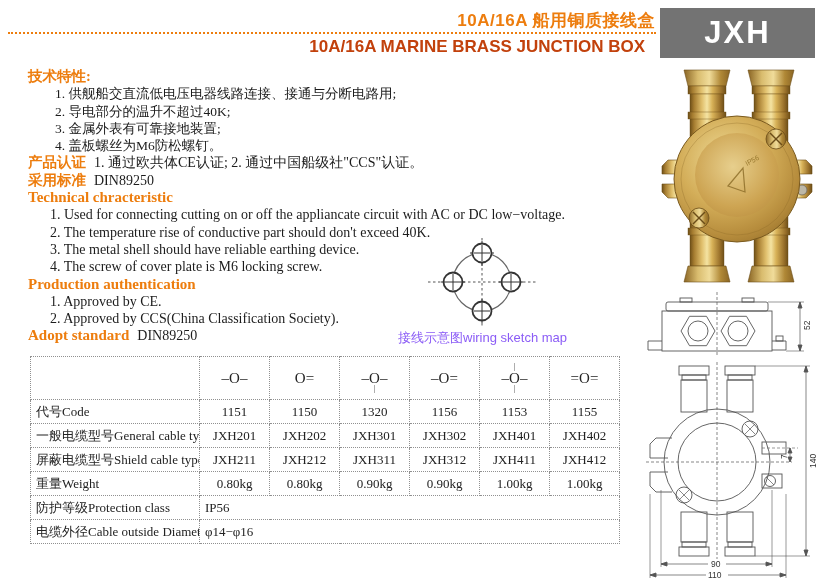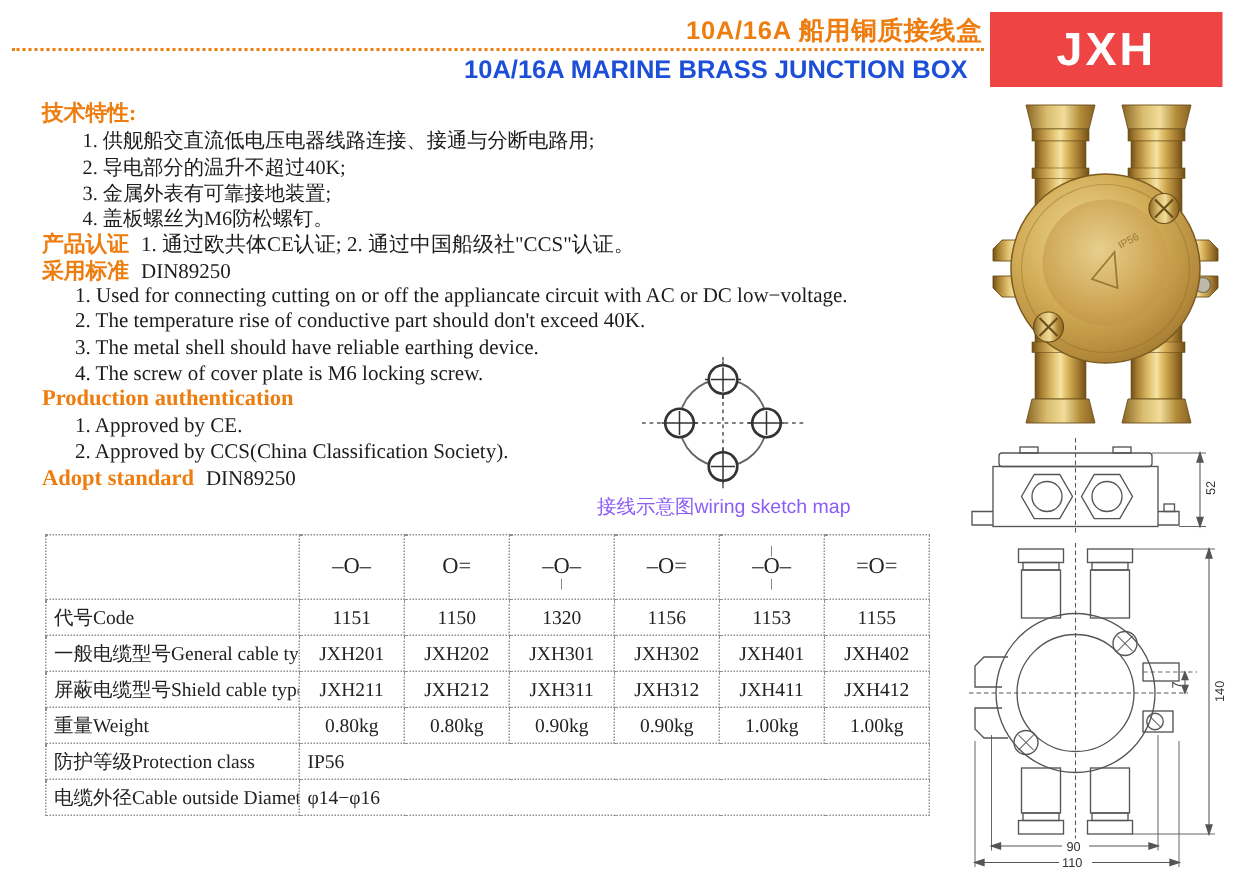--- a/index.html
+++ b/index.html
@@ -2,23 +2,23 @@
 <html><head>
 <meta charset="utf-8">
 <style>
   html,body{margin:0;padding:0;background:#fff;}
   .page{position:relative;width:830px;height:582px;background:#ffffff;overflow:hidden;
         font-family:"Liberation Sans",sans-serif;}
   
   .title-cn{position:absolute;top:9px;right:175px;font-size:17px;font-weight:bold;color:#ED7D0E;
             letter-spacing:.5px;white-space:nowrap;}
   .dotted-line{position:absolute;top:32px;left:8px;width:648px;border-top:2px dotted #ED7D0E;}
-  .title-en{position:absolute;top:37px;right:185px;font-size:17px;font-weight:bold;color:#1d4ed8;
+  .title-en{position:absolute;top:37px;right:185px;font-size:17px;font-weight:bold;color:#c2410c;
             white-space:nowrap;}
-  .jxh-box{position:absolute;left:660px;top:8px;width:155px;height:50px;background:#ef4444;
+  .jxh-box{position:absolute;left:660px;top:8px;width:155px;height:50px;background:#737373;
            color:#fff;display:flex;align-items:center;justify-content:center;
            font-size:31px;font-weight:bold;letter-spacing:2px;}
   
   .content{position:absolute;left:28px;top:68px;width:620px;color:#1c1c1c;}
   .line{height:17.3px;line-height:17.3px;font-size:13.5px;font-family:"Liberation Serif",serif;}
   .h-orange{color:#ED7D0E;font-weight:bold;font-family:Liberation Serif, serif;font-size:14px;}
   .indent-cn{padding-left:27px;}
   .indent-en{padding-left:22px;font-size:14px;}
   .inline-val{font-family:"Liberation Serif",serif;font-size:14px;color:#1c1c1c;margin-left:8px;}
   
@@ -58,20 +58,21 @@
     <div class="line indent-cn">1. 供舰船交直流低电压电器线路连接、接通与分断电路用;</div>
     <div class="line indent-cn">2. 导电部分的温升不超过40K;</div>
     <div class="line indent-cn">3. 金属外表有可靠接地装置;</div>
     <div class="line indent-cn">4. 盖板螺丝为M6防松螺钉。</div>
     <div class="line">
       <span class="h-orange" style="font-size:14.5px;">产品认证</span><span class="inline-val">1. 通过欧共体CE认证; 2. 通过中国船级社"CCS"认证。</span>
     </div>
     <div class="line">
       <span class="h-orange" style="font-size:14.5px;">采用标准</span><span class="inline-val">DIN89250</span>
     </div>
+    <div class="line h-orange" style="font-size:15px;">Technical chracteristic</div>
     <div class="line indent-en">1. Used for connecting cutting on or off the appliancate circuit with AC or DC low−voltage.</div>
     <div class="line indent-en">2. The temperature rise of conductive part should don't exceed 40K.</div>
     <div class="line indent-en">3. The metal shell should have reliable earthing device.</div>
     <div class="line indent-en">4. The screw of cover plate is M6 locking screw.</div>
     <div class="line h-orange" style="font-size:15px;">Production authentication</div>
     <div class="line indent-en">1. Approved by CE.</div>
     <div class="line indent-en">2. Approved by CCS(China Classification Society).</div>
     <div class="line">
       <span class="h-orange" style="font-size:15px;">Adopt standard</span><span class="inline-val">DIN89250</span>
     </div>

